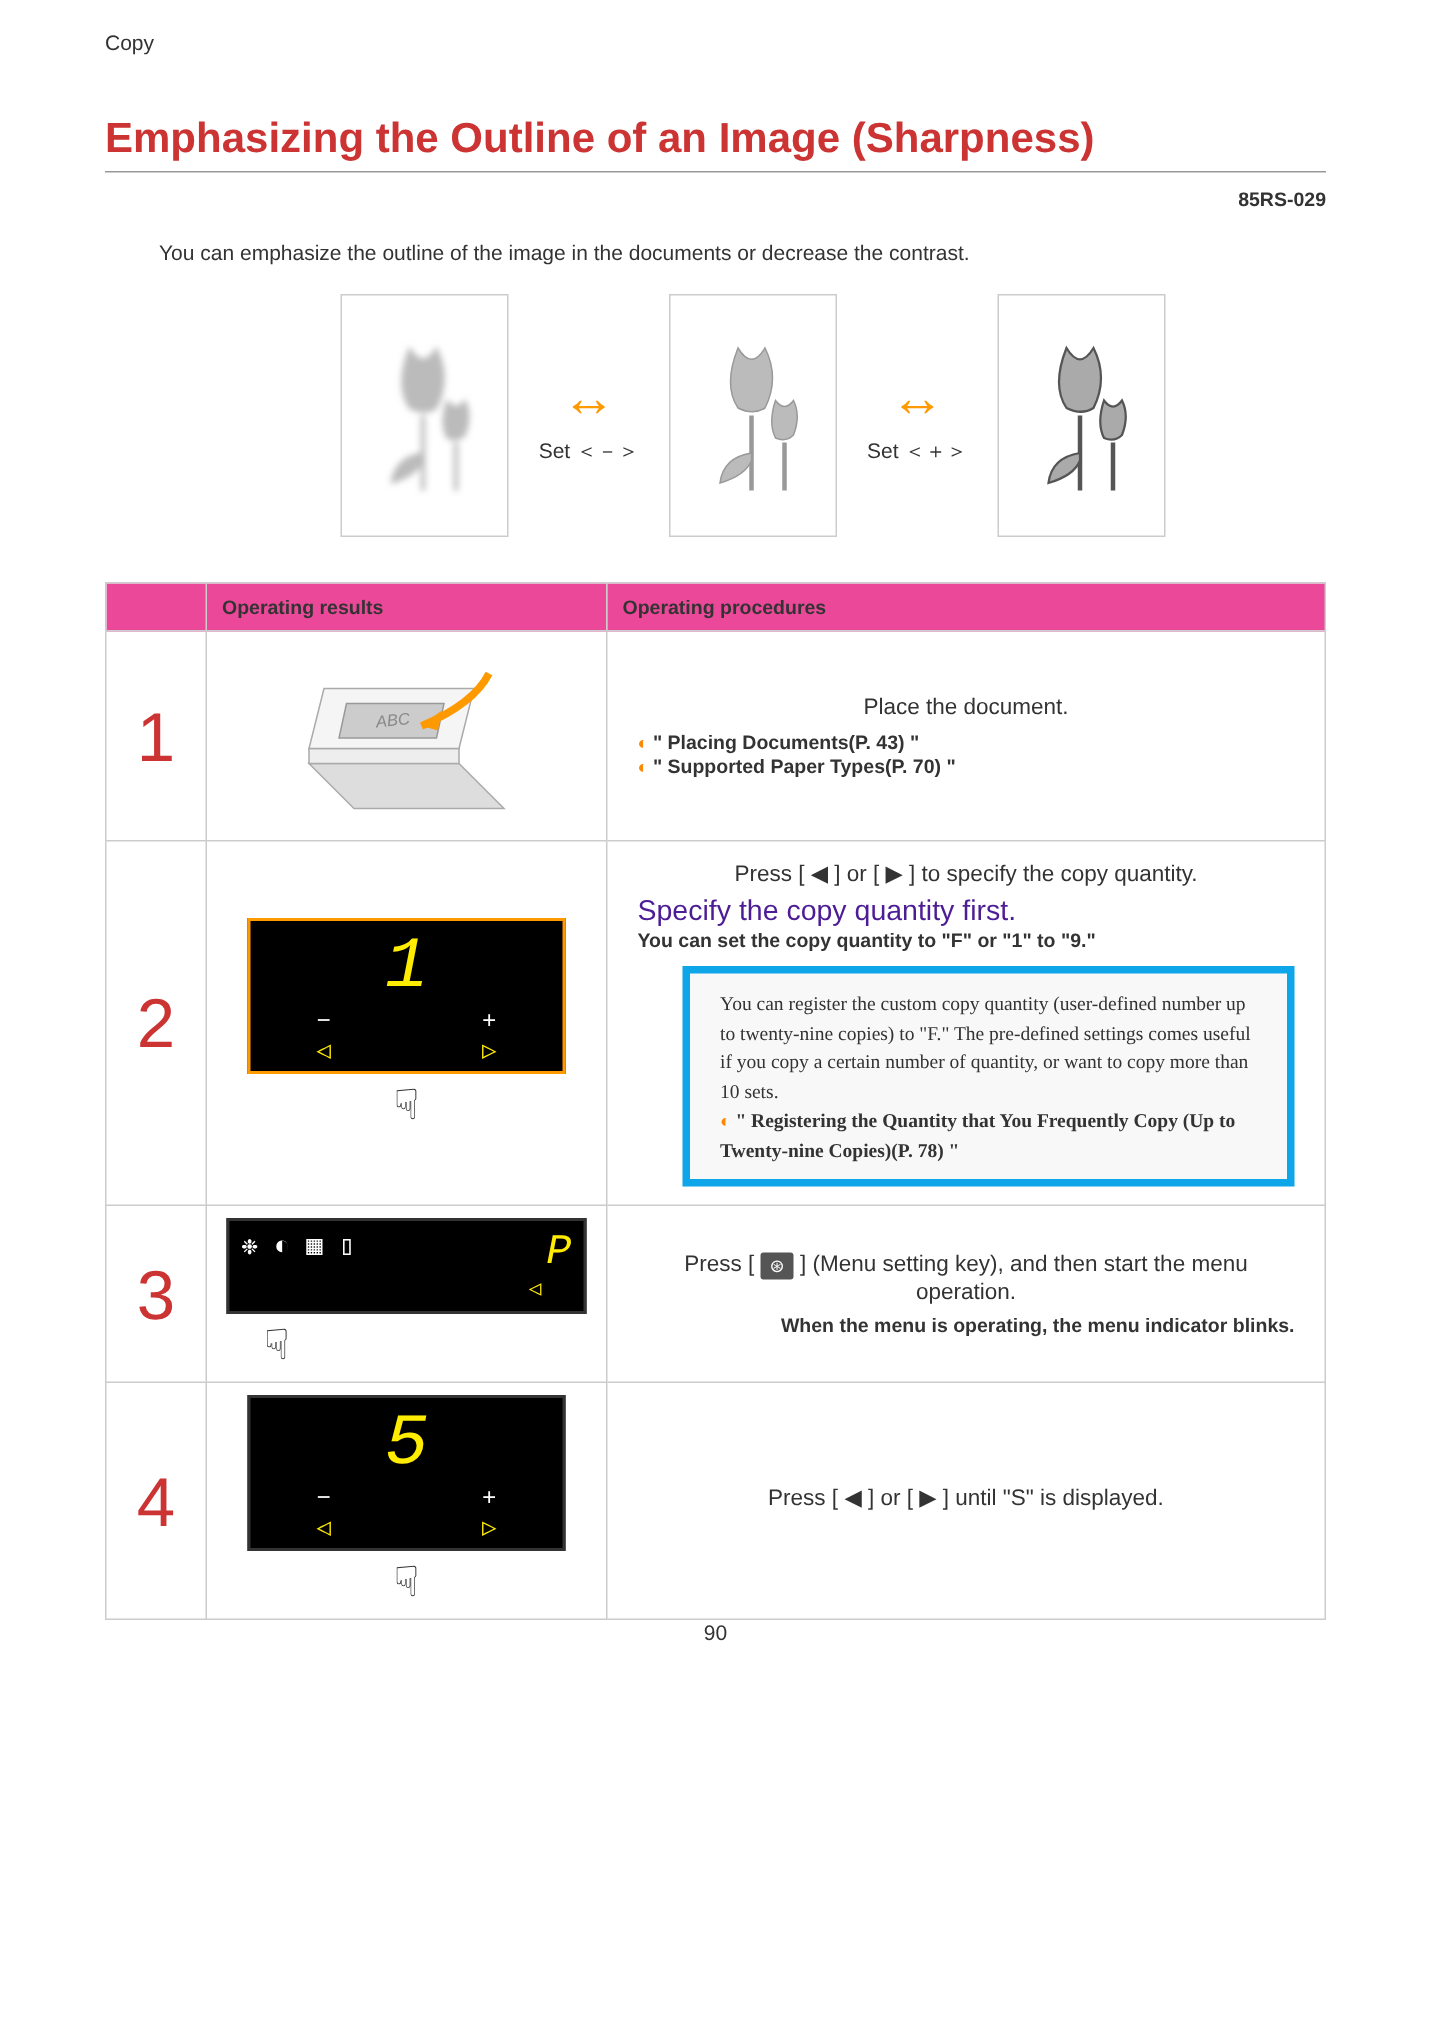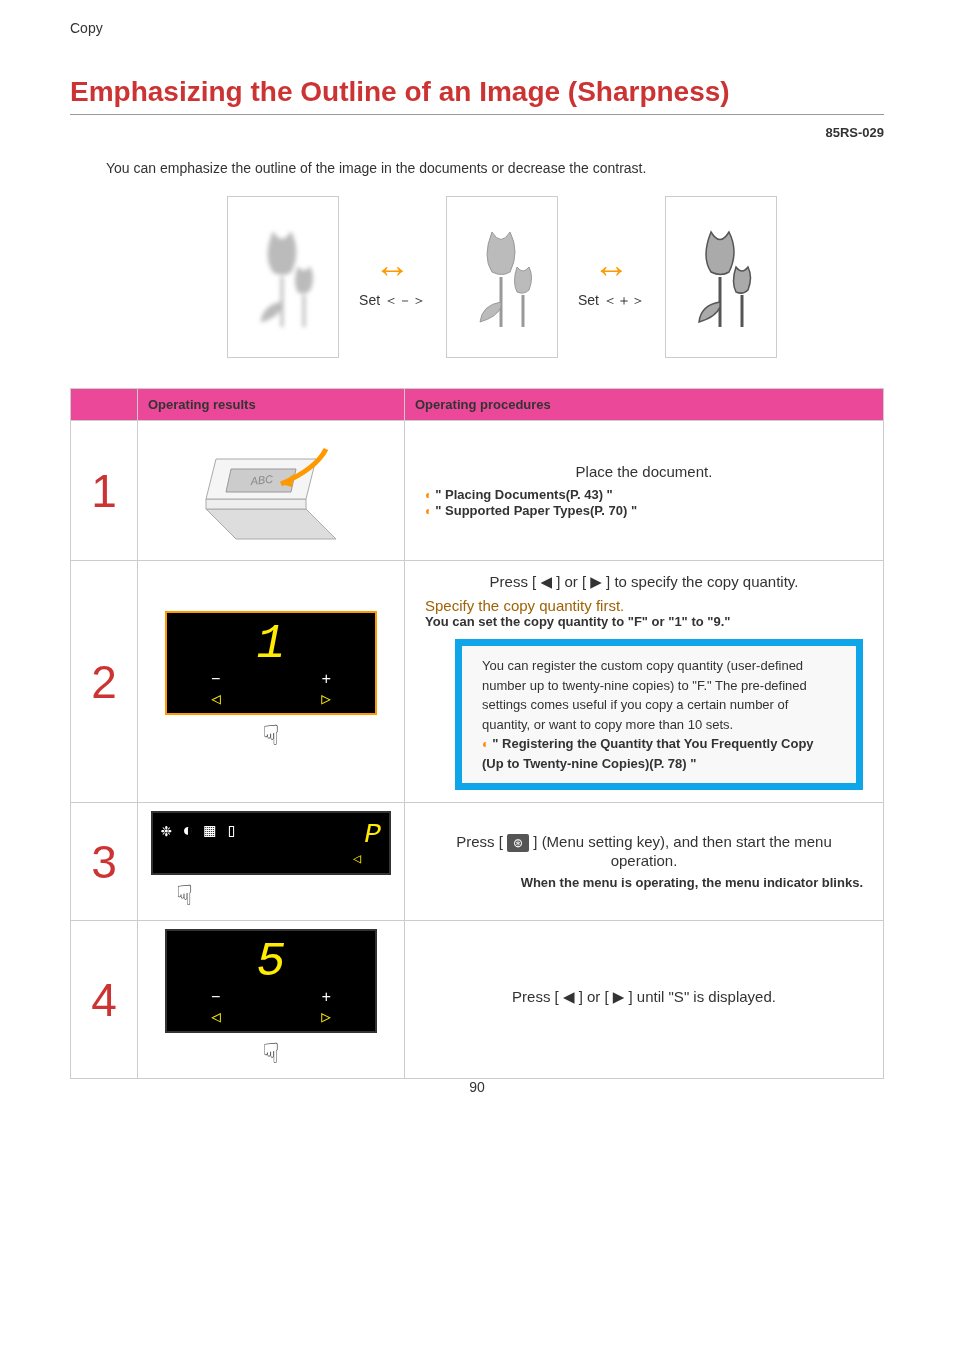--- a/index.html
+++ b/index.html
@@ -114,30 +114,31 @@
     color: #f80;
     font-size: 12px;
     margin-right: 3px;
   }
   .link-text {
     font-weight: bold;
     font-size: 13px;
     color: #333;
   }
   .red-note {
-    color: #a16207;
-    font-size: 15px;
+    color: #4c1d95;
+    font-size: 19px;
   }
   .note-box {
-    border: 7px solid #0ea5e9;
+    border: 5px solid #0ea5e9;
     background: #f8f8f8;
     padding: 10px 20px;
     margin: 10px 0 0 30px;
     font-size: 13px;
     line-height: 1.5;
+    font-family: Liberation Serif, serif;
   }
   .page-number {
     text-align: center;
     font-size: 14px;
   }
   .tri-left { display:inline-block; }
   .tri-right { display:inline-block; }
   .menu-key {
     display: inline-block;
     background: #555;

